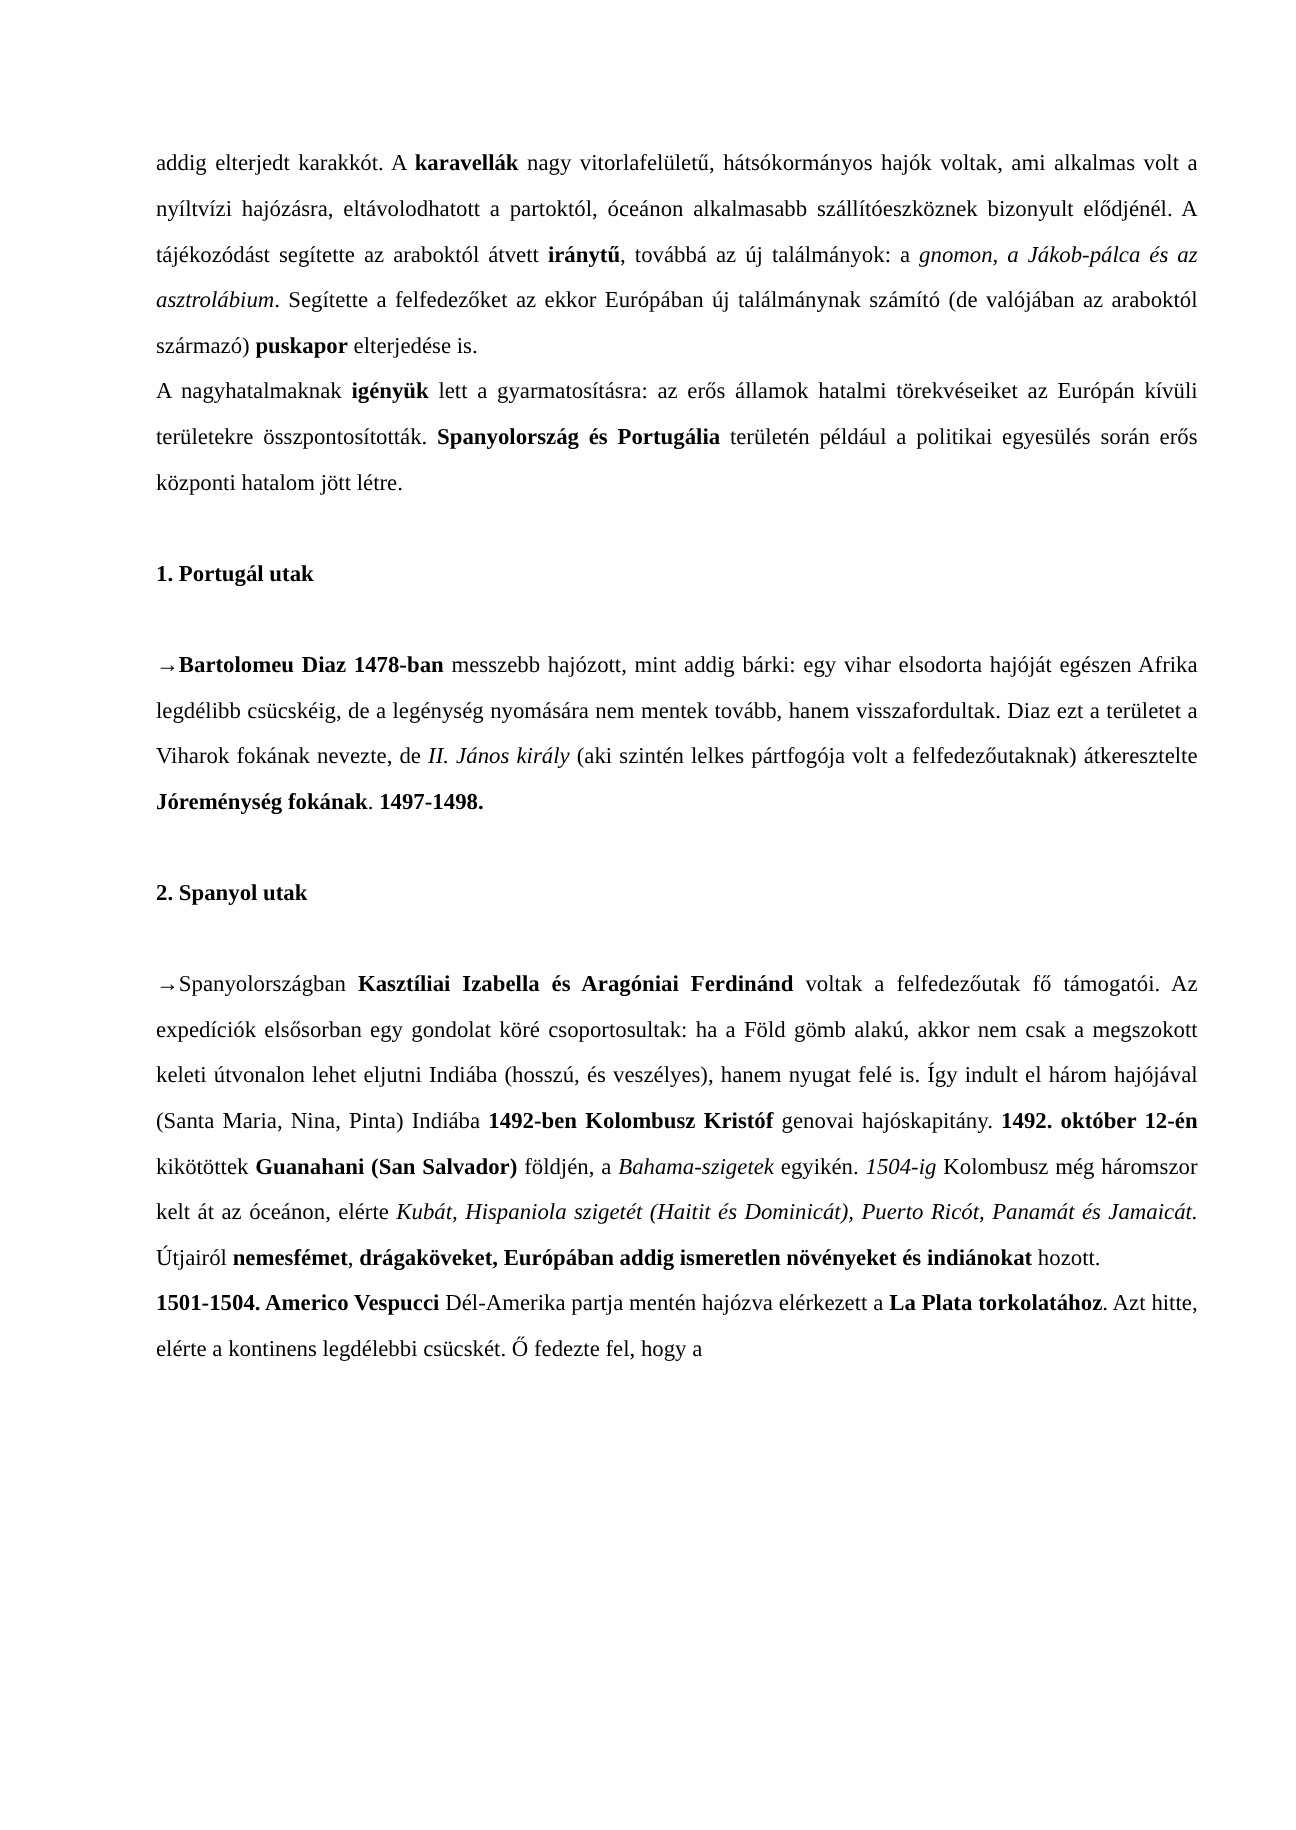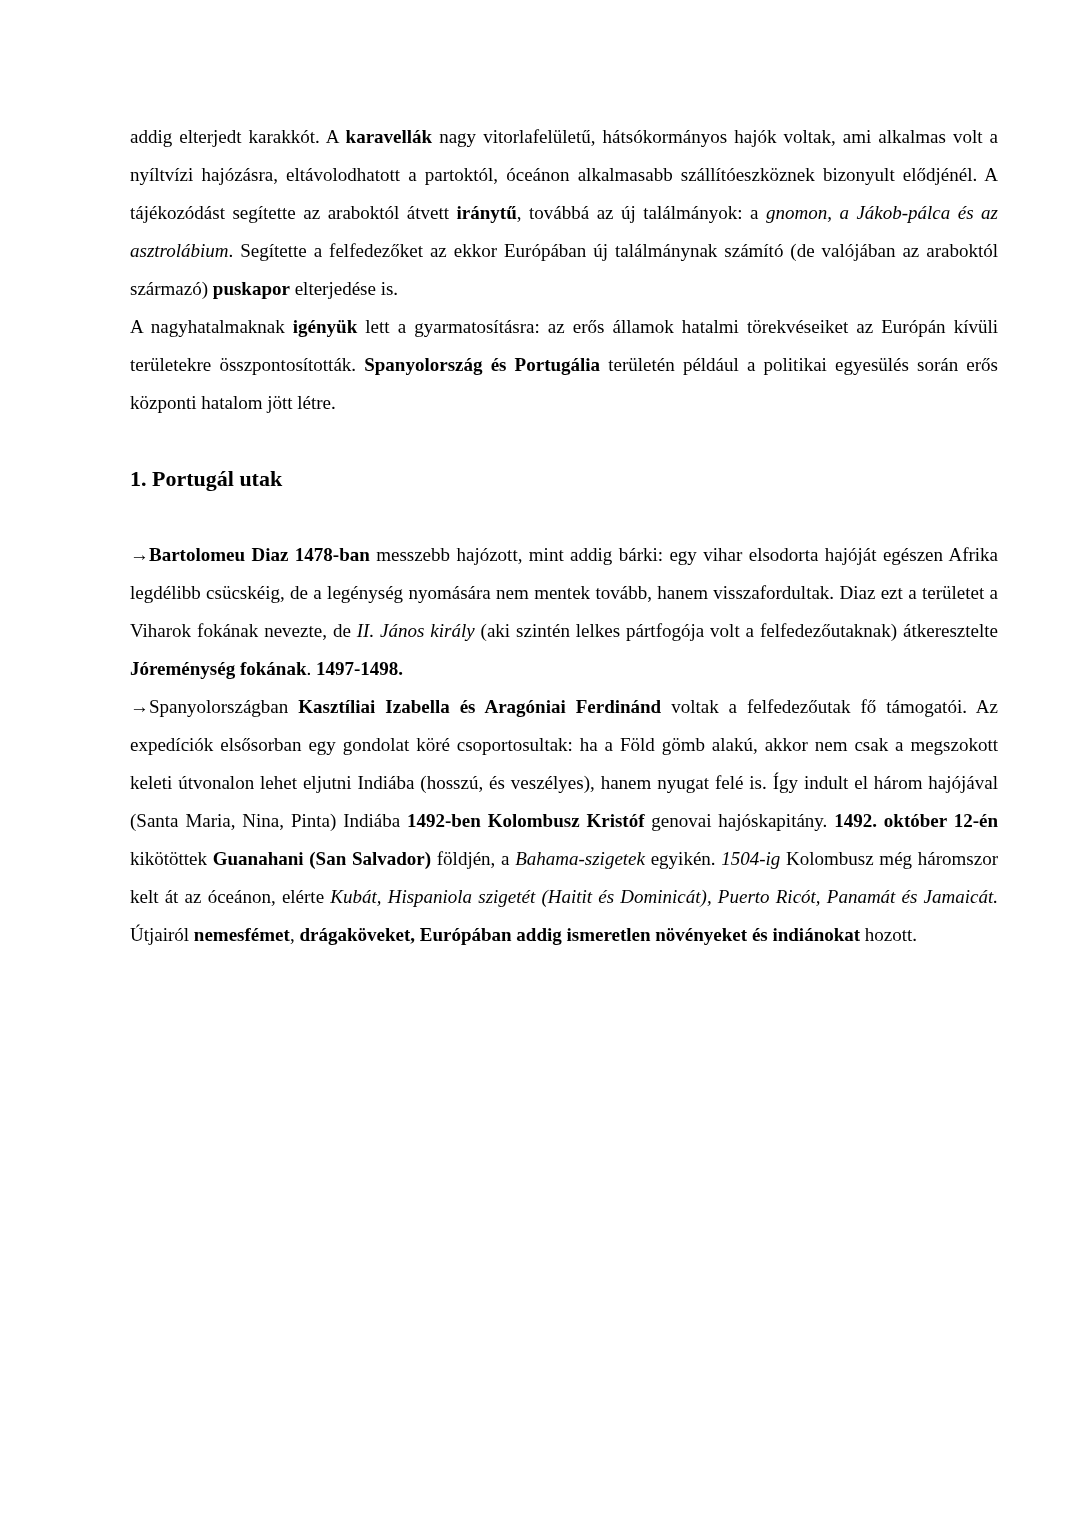--- a/index.html
+++ b/index.html
@@ -23,31 +23,33 @@
   }
   .para {
     margin: 0;
     font-size: 19px;
     line-height: 38px;
     text-align: justify;
     text-justify: inter-word;
   }
   .heading {
     margin: 38px 0;
-    font-size: 22px;
+    font-size: 19px;
     line-height: 38px;
     text-align: left;
     font-weight: 700;
   }
   .seg.normal { font-weight: 400; font-style: normal; }
   .seg.bold   { font-weight: 700; }
   .seg.italic { font-style: italic; }
 </style>
 </head>
 <body>
 
 <div class="page">
   <p class="para"><span class="seg normal">addig elterjedt karakkót. A </span><span class="seg bold">karavellák</span><span class="seg normal"> nagy vitorlafelületű, hátsókormányos hajók voltak, ami alkalmas volt a nyíltvízi hajózásra, eltávolodhatott a partoktól, óceánon alkalmasabb szállítóeszköznek bizonyult elődjénél. A tájékozódást segítette az araboktól átvett </span><span class="seg bold">iránytű</span><span class="seg normal">, továbbá az új találmányok: a </span><span class="seg italic">gnomon, a Jákob-pálca és az asztrolábium</span><span class="seg normal">. Segítette a felfedezőket az ekkor Európában új találmánynak számító (de valójában az araboktól származó) </span><span class="seg bold">puskapor</span><span class="seg normal"> elterjedése is.</span></p>
   <p class="para"><span class="seg normal">A nagyhatalmaknak </span><span class="seg bold">igényük</span><span class="seg normal"> lett a gyarmatosításra: az erős államok hatalmi törekvéseiket az Európán kívüli területekre összpontosították. </span><span class="seg bold">Spanyolország és Portugália</span><span class="seg normal"> területén például a politikai egyesülés során erős központi hatalom jött létre.</span></p>
   <p class="heading"><span class="seg bold">1. Portugál utak</span></p>
   <p class="para"><span class="seg normal">→</span><span class="seg bold">Bartolomeu Diaz 1478-ban</span><span class="seg normal"> messzebb hajózott, mint addig bárki: egy vihar elsodorta hajóját egészen Afrika legdélibb csücskéig, de a legénység nyomására nem mentek tovább, hanem visszafordultak. Diaz ezt a területet a Viharok fokának nevezte, de </span><span class="seg italic">II. János király</span><span class="seg normal"> (aki szintén lelkes pártfogója volt a felfedezőutaknak) átkeresztelte </span><span class="seg bold">Jóreménység fokának</span><span class="seg normal">. </span><span class="seg bold">1497-1498.</span></p>
+  <p class="heading"><span class="seg bold">2. Spanyol utak</span></p>
   <p class="para"><span class="seg normal">→Spanyolországban </span><span class="seg bold">Kasztíliai Izabella és Aragóniai Ferdinánd</span><span class="seg normal"> voltak a felfedezőutak fő támogatói. Az expedíciók elsősorban egy gondolat köré csoportosultak: ha a Föld gömb alakú, akkor nem csak a megszokott keleti útvonalon lehet eljutni Indiába (hosszú, és veszélyes), hanem nyugat felé is. Így indult el három hajójával (Santa Maria, Nina, Pinta) Indiába </span><span class="seg bold">1492-ben Kolombusz Kristóf</span><span class="seg normal"> genovai hajóskapitány. </span><span class="seg bold">1492. október 12-én</span><span class="seg normal"> kikötöttek </span><span class="seg bold">Guanahani (San Salvador)</span><span class="seg normal"> földjén, a </span><span class="seg italic">Bahama-szigetek</span><span class="seg normal"> egyikén. </span><span class="seg italic">1504-ig</span><span class="seg normal"> Kolombusz még háromszor kelt át az óceánon, elérte </span><span class="seg italic">Kubát, Hispaniola szigetét (Haitit és Dominicát), Puerto Ricót, Panamát és Jamaicát.</span><span class="seg normal"> Útjairól </span><span class="seg bold">nemesfémet</span><span class="seg normal">, </span><span class="seg bold">drágaköveket, Európában addig ismeretlen növényeket és indiánokat</span><span class="seg normal"> hozott.</span></p>
+  <p class="para"><span class="seg bold">1501-1504. Americo Vespucci</span><span class="seg normal"> Dél-Amerika partja mentén hajózva elérkezett a </span><span class="seg bold">La Plata torkolatához</span><span class="seg normal">. Azt hitte, elérte a kontinens legdélebbi csücskét. Ő fedezte fel, hogy a</span></p>
 </div>
 
 </body></html>

